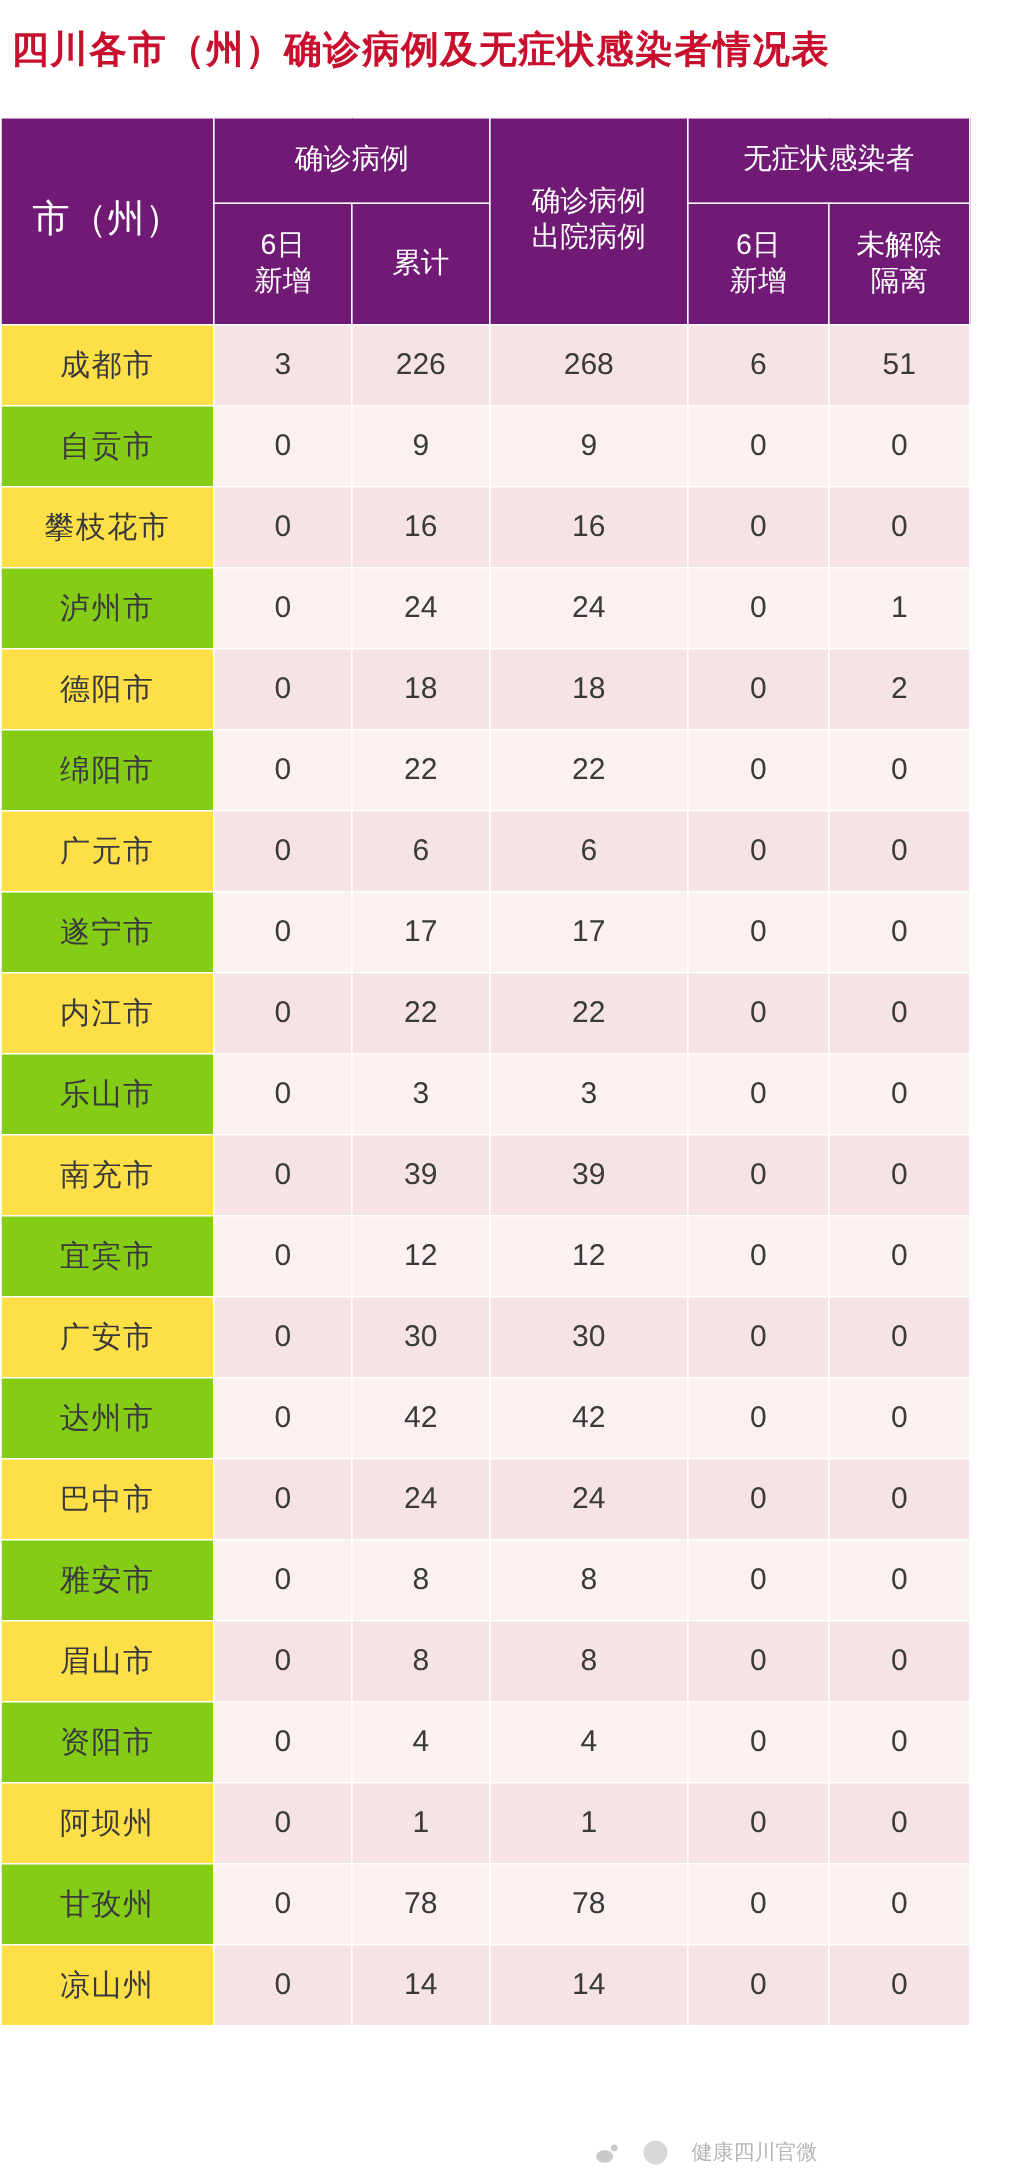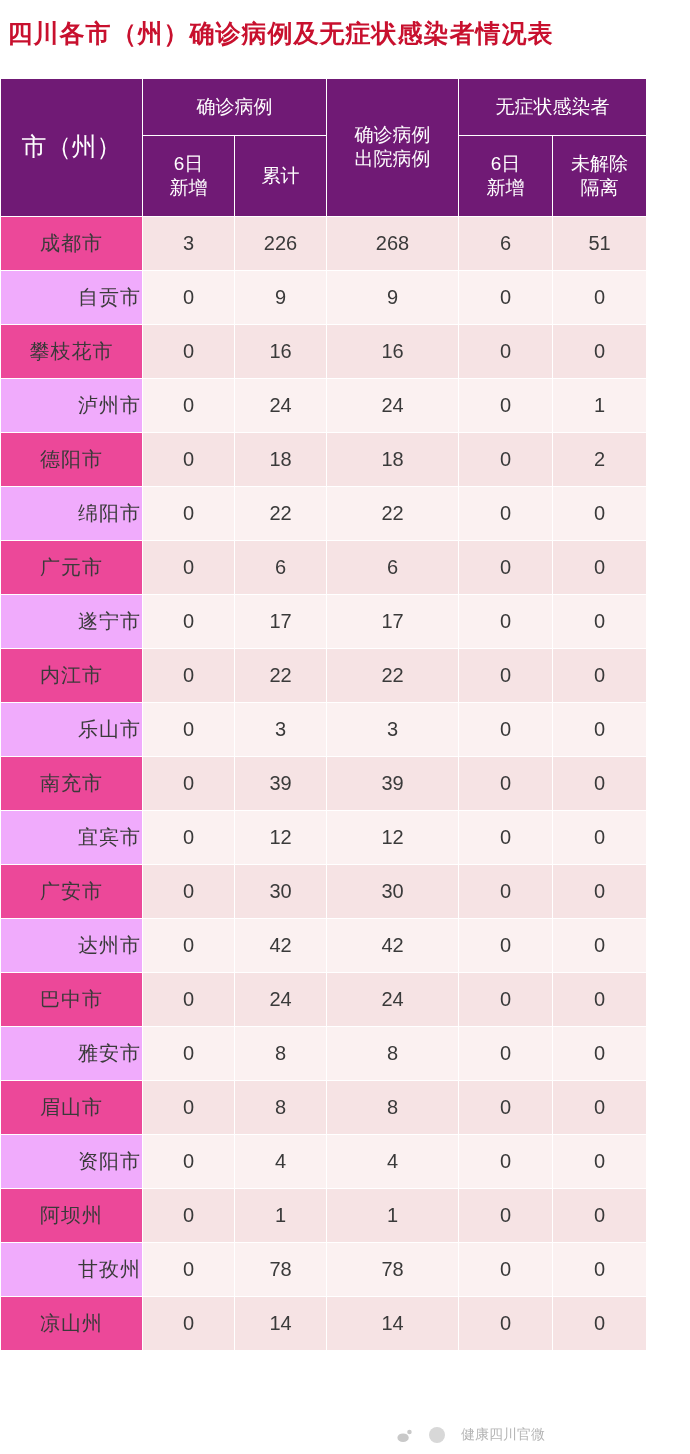--- a/index.html
+++ b/index.html
@@ -76,25 +76,24 @@
     background: #f6e3e4;
   }
   tbody tr.even td {
     background: #fbf1f1;
   }
   tbody td.region {
     font-size: 20px;
     letter-spacing: 1px;
   }
   tbody tr.odd td.region {
-    background: #ec4899;
+    background: #fde047;
   }
   tbody tr.even td.region {
-    background: #f0abfc;
-    text-align: right;
+    background: #84cc16;
   }
   .footer {
     position: absolute;
     right: 16px;
     bottom: 10px;
     display: flex;
     align-items: center;
     gap: 16px;
     color: #b6b6b6;
     font-size: 14px;

